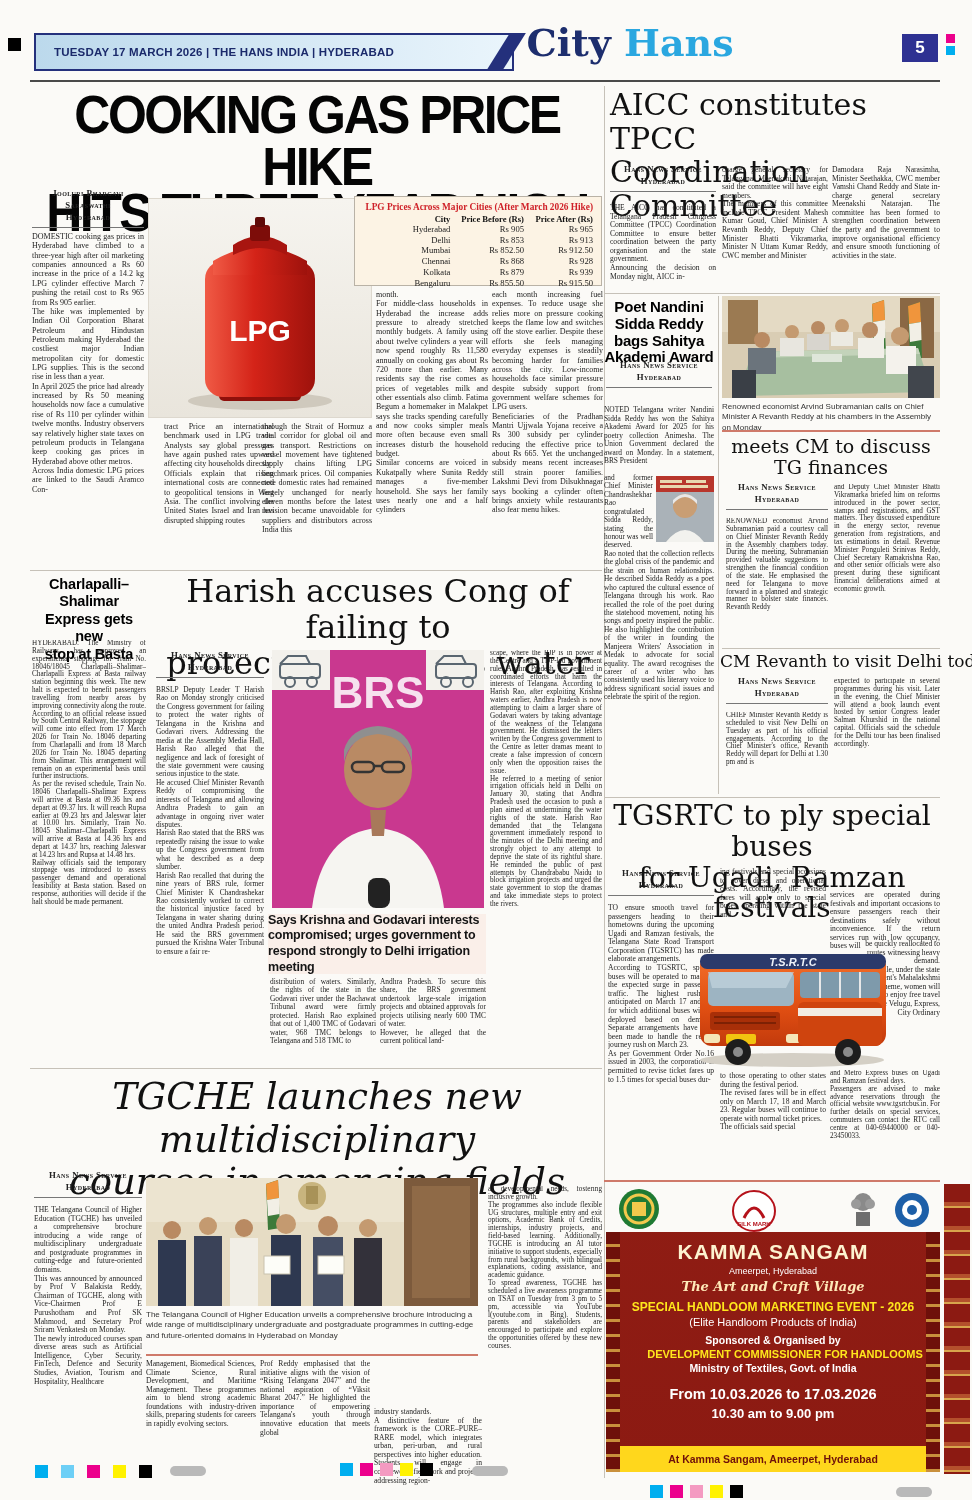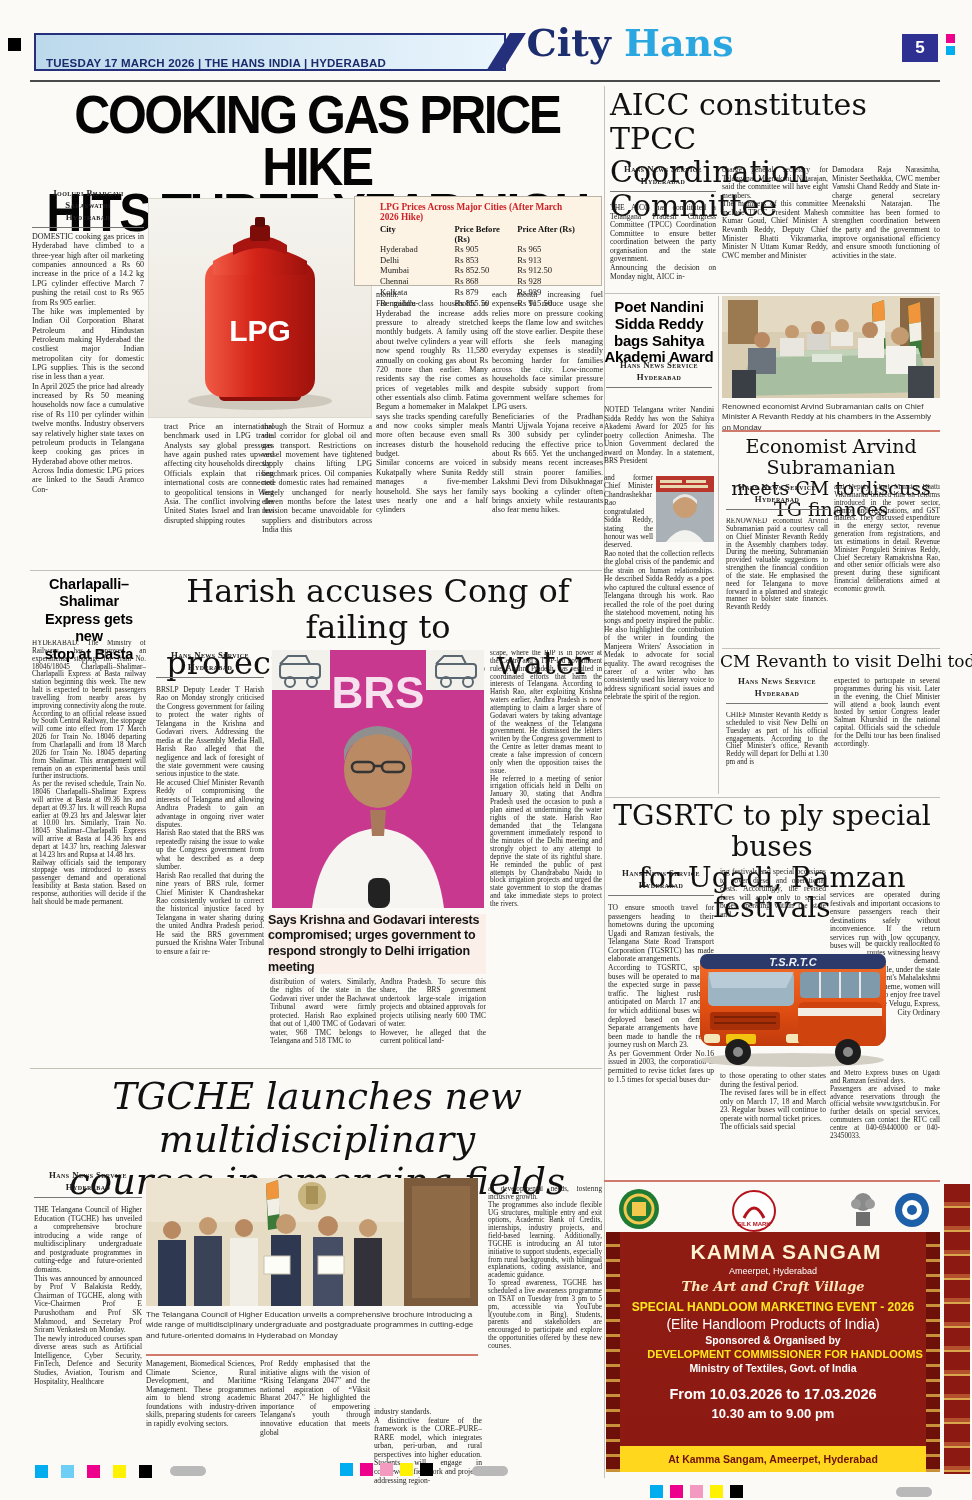--- a/index.html
+++ b/index.html
@@ -19,21 +19,21 @@
   .cap{font:8px/1.3 "Liberation Sans",sans-serif;color:#333;}
   .mainhl{font-family:"Liberation Sans",sans-serif;font-weight:700;font-size:50px;line-height:.98;letter-spacing:-2.5px;text-align:center;color:#050505;transform:scaleY(1.06);transform-origin:50% 0;}
   .reg{width:13px;height:13px;display:inline-block;}
   .pill{background:#b9b9b9;border-radius:6px;}
   .adw{font-family:"Liberation Sans",sans-serif;text-align:center;color:#fff;}
 </style>
 </head>
 <body>
 
 <div class="a" style="left:8px;top:38px;width:13px;height:13px;background:#000;"></div>
-<div class="a" style="left:34px;top:33px;width:458px;height:34px;background:linear-gradient(90deg,#bcd9ec,#eaf5fc);border:2px solid #24307c;display:flex;align-items:flex-end;padding-left:10px;">
+<div class="a" style="left:34px;top:33px;width:458px;height:34px;background:linear-gradient(90deg,#bcd9ec,#eaf5fc);border:2px solid #24307c;display:flex;align-items:center;padding-left:18px;">
   <span style="font:700 11.5px 'Liberation Sans',sans-serif;color:#1b2a6b;letter-spacing:.2px;">TUESDAY 17 MARCH 2026 | THE HANS INDIA | HYDERABAD</span>
 </div>
 <div class="a" style="left:498px;top:33px;width:16px;height:38px;background:#24307c;transform:skewX(-32deg);"></div>
 <div class="a" style="left:480px;top:24px;width:300px;text-align:center;font-family:'DejaVu Serif','Liberation Serif',serif;font-weight:700;font-size:38px;line-height:1;">
   <span style="color:#1d2e6e;">City</span>
   <span style="color:#2aa7e0;">Hans</span>
 </div>
 <div class="a" style="left:902px;top:34px;width:36px;height:28px;background:#2e3192;color:#fff;display:flex;align-items:center;justify-content:center;font:700 17px 'Liberation Sans',sans-serif;">5</div>
 <div class="a" style="left:946px;top:34px;width:9px;height:9px;background:#ec008c;"></div>
 <div class="a" style="left:946px;top:46px;width:9px;height:9px;background:#00aeef;"></div>
@@ -66,21 +66,21 @@
     <rect x="70" y="188" width="82" height="14" rx="5" fill="#8f100b"></rect>
     <rect x="56" y="62" width="110" height="136" rx="18" fill="url(#redg)"></rect>
     <path d="M64 62 Q111 34 158 62 L158 76 L64 76 Z" fill="url(#redg)"></path>
     <path d="M84 46 Q111 28 138 46 L138 56 Q111 42 84 56 Z" fill="#a81510"></path>
     <rect x="101" y="26" width="20" height="16" rx="3" fill="#7d0d09"></rect>
     <rect x="106" y="18" width="10" height="10" rx="2" fill="#5f0a07"></rect>
     <text x="111" y="142" text-anchor="middle" font-family="Liberation Sans,sans-serif" font-weight="bold" font-size="30" fill="#ffffff">LPG</text>
   </svg>
 </div>
 
-<div class="a" style="left:354px;top:196px;width:248px;height:90px;background:#fcf3e4;border:1px solid #b9b2a6;box-sizing:border-box;padding:5px 25px;">
+<div class="a" style="left:354px;top:196px;width:248px;height:90px;background:#fcf3e4;border:1px solid #b9b2a6;box-sizing:border-box;padding:5px 8px;text-align:right;">
   <div style="font:700 9.3px 'Liberation Serif',serif;color:#cf2128;margin-bottom:2px;">LPG Prices Across Major Cities (After March 2026 Hike)</div>
   <div style="display:grid;grid-template-columns:38% 32% 30%;font:700 8.6px 'Liberation Serif',serif;color:#111;">
     <span>City</span>
     <span>Price Before (Rs)</span>
     <span>Price After (Rs)</span>
   </div>
   <div style="display:grid;grid-template-columns:38% 32% 30%;font:8.6px/1.25 'Liberation Serif',serif;color:#222;">
     <span>Hyderabad</span>
       <span>Rs 905</span>
       <span>Rs 965</span>
@@ -179,21 +179,20 @@
     <circle cx="178" cy="40" r="9" fill="#c49a70"></circle>
       <rect x="164" y="50" width="30" height="28" fill="#f4f2ec"></rect>
     <rect x="10" y="74" width="24" height="28" fill="#3a3f46"></rect>
       <rect x="186" y="70" width="26" height="32" fill="#41464d"></rect>
     <rect x="90" y="58" width="30" height="8" fill="#dfe6da"></rect>
   </svg>
 </div>
 <div class="a cap" style="left:722px;top:402px;width:218px;">Renowned economist Arvind Subramanian calls on Chief Minister A Revanth Reddy at his chambers in the Assembly on Monday</div>
 <div class="a rule-salmon" style="left:722px;top:430px;width:218px;height:2px;"></div>
 <div class="a hl-serif" style="left:722px;top:436px;width:218px;font-size:19px;line-height:1.1;text-align:center;">
-  <div>Economist Arvind Subramanian</div>
   <div>meets CM to discuss TG finances</div>
 </div>
 <div class="a" style="left:726px;top:482px;width:102px;">
   <div class="byline byline-nr" style="padding-bottom:0;">Hans News Service</div>
   <div class="byline">Hyderabad</div>
 </div>
 <div class="a clip bt72" style="left:726px;top:518px;width:102px;height:126px;">RENOWNED economist Arvind Subramanian paid a courtesy call on Chief Minister Revanth Reddy in the Assembly chambers today. During the meeting, Subramanian provided valuable suggestions to strengthen the financial condition of the state. He emphasised the need for Telangana to move forward in a planned and strategic manner to bolster state finances. Revanth Reddy</div>
 <div class="a clip bt72" style="left:834px;top:484px;width:106px;height:160px;">and Deputy Chief Minister Bhatti Vikramarka briefed him on reforms introduced in the power sector, stamps and registrations, and GST matters. They discussed expenditure in the energy sector, revenue generation from registrations, and tax estimations in detail. Revenue Minister Ponguleti Srinivas Reddy, Chief Secretary Ramakrishna Rao, and other senior officials were also present during these significant financial deliberations aimed at economic growth.</div>
 <div class="a rule" style="left:722px;top:648px;width:218px;height:1px;"></div>
 
@@ -400,25 +399,25 @@
   <svg width="36" height="36" viewBox="0 0 36 36">
       <circle cx="18" cy="18" r="17" fill="#1d5fa8"></circle>
       <circle cx="18" cy="18" r="10" fill="#fff"></circle>
       <circle cx="18" cy="18" r="5" fill="#1d5fa8"></circle>
     </svg>
 </div>
 
 <div class="a" style="left:606px;top:1232px;width:334px;height:240px;background:linear-gradient(180deg,#93201662,#8c1a12) #8c1a12;box-sizing:border-box;">
   <div class="a" style="left:0;top:0;width:14px;height:240px;background:repeating-linear-gradient(180deg,#6e100a 0 12px,#c9903c 12px 15px);"></div>
   <div class="a" style="right:0;top:0;width:14px;height:240px;background:repeating-linear-gradient(180deg,#6e100a 0 12px,#c9903c 12px 15px);"></div>
-  <div class="a adw" style="left:14px;top:8px;width:306px;font-weight:700;font-size:21px;letter-spacing:1px;color:#fdf3d0;margin-left:13px;">KAMMA SANGAM</div>
+  <div class="a adw" style="left:14px;top:8px;width:306px;font-weight:700;font-size:21px;letter-spacing:1px;color:#fdf3d0;">KAMMA SANGAM</div>
   <div class="a adw" style="left:14px;top:34px;width:306px;font-size:9px;">Ameerpet, Hyderabad</div>
   <div class="a" style="left:14px;top:47px;width:306px;font:italic 700 13px 'DejaVu Serif',serif;color:#ffe9b8;text-align:center;">The Art and Craft Village</div>
   <div class="a adw" style="left:14px;top:68px;width:306px;font-weight:700;font-size:12px;color:#ffe71c;">SPECIAL HANDLOOM MARKETING EVENT - 2026</div>
-  <div class="a adw" style="left:14px;top:84px;width:306px;font-size:14px;">(Elite Handloom Products of India)</div>
+  <div class="a adw" style="left:14px;top:84px;width:306px;font-size:11px;">(Elite Handloom Products of India)</div>
   <div class="a adw" style="left:14px;top:102px;width:306px;font-weight:700;font-size:10.5px;">Sponsored &amp; Organised by</div>
   <div class="a adw" style="left:14px;top:116px;width:306px;font-weight:700;font-size:11px;color:#ffe71c;margin-left:12px;">DEVELOPMENT COMMISSIONER FOR HANDLOOMS</div>
   <div class="a adw" style="left:14px;top:130px;width:306px;font-weight:700;font-size:10.5px;">Ministry of Textiles, Govt. of India</div>
   <div class="a adw" style="left:14px;top:154px;width:306px;font-weight:700;font-size:14.5px;">From 10.03.2026 to 17.03.2026</div>
   <div class="a adw" style="left:14px;top:174px;width:306px;font-weight:700;font-size:13px;">10.30 am to 9.00 pm</div>
   <div class="a" style="left:14px;top:214px;width:306px;height:26px;background:#ffd71c;display:flex;align-items:center;justify-content:center;">
     <span style="font:700 10.5px 'Liberation Sans',sans-serif;color:#6e100a;">At Kamma Sangam, Ameerpet, Hyderabad</span>
   </div>
 </div>
 <div class="a" style="left:944px;top:1184px;width:26px;height:290px;background:repeating-linear-gradient(180deg,#8c1a12 0 18px,#b4502c 18px 22px,#d8a44c 22px 24px);"></div>

